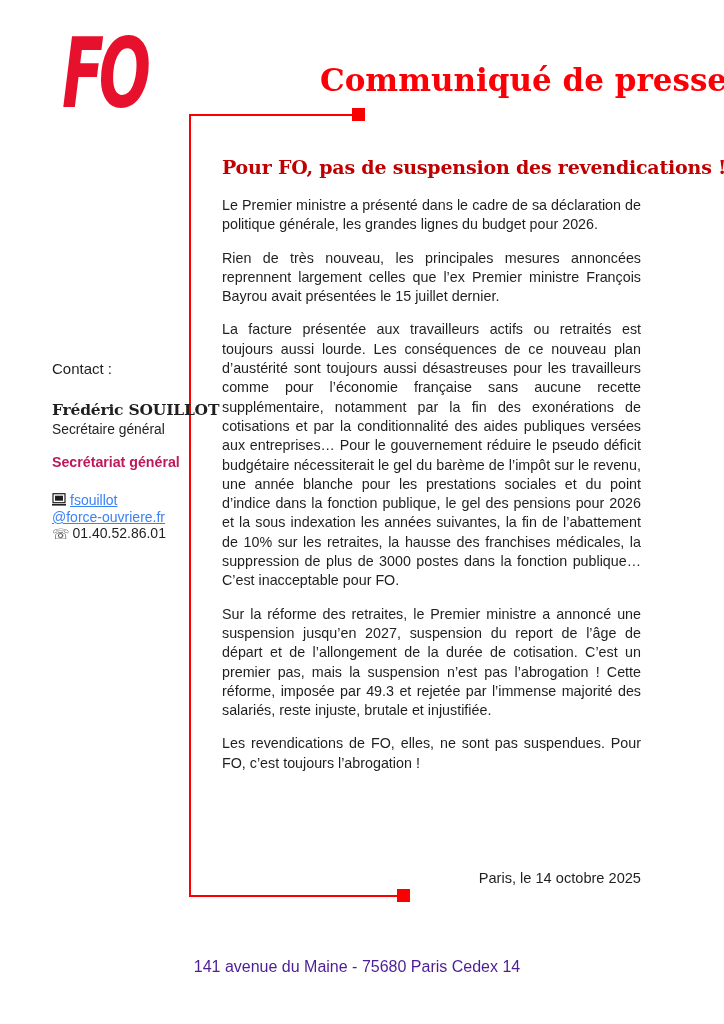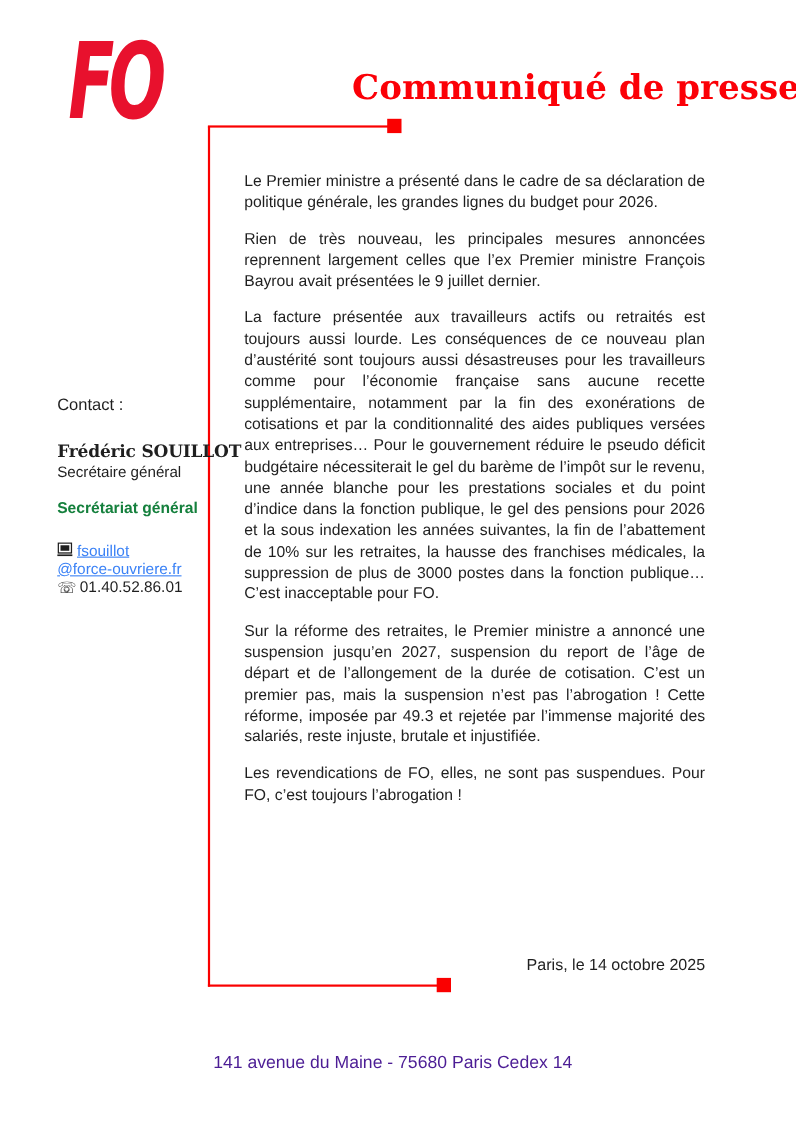--- a/index.html
+++ b/index.html
@@ -32,21 +32,21 @@
   .hline-bottom{position:absolute;left:189px;top:895px;width:209px;height:2px;background:#FA0000;}
   .sq-bottom{position:absolute;left:397px;top:889px;width:13px;height:13px;background:#FA0000;}
   
   .contact{position:absolute;left:52px;top:360px;width:146px;color:#1f1f1f;}
   .contact-label{font-size:15px;margin-bottom:23px;}
   .contact-name{
     font-family:"DejaVu Serif", serif;font-weight:bold;
     font-size:15.5px;letter-spacing:-0.2px;margin-bottom:3px;white-space:nowrap;
   }
   .contact-role{font-size:13.8px;margin-bottom:17px;}
-  .contact-dept{font-size:14.2px;font-weight:bold;color:#15803d;margin-bottom:23px;}
+  .contact-dept{font-size:14.2px;font-weight:bold;color:#be185d;margin-bottom:23px;}
   .contact-lines{font-size:14px;line-height:15.8px;}
   .contact-lines a{color:#3b82f6;text-decoration:underline;cursor:pointer;}
   .ico{
     display:inline-block;vertical-align:-1px;margin-right:4px;color:#1f1f1f;
   }
   .phone-glyph{
     font-family:"DejaVu Sans", sans-serif;font-size:14px;margin-right:3px;
   }
   
   .content{position:absolute;left:222px;top:156px;width:419px;}
@@ -99,22 +99,23 @@
     <div>
       <a>@force-ouvriere.fr</a>
     </div>
     <div>
       <span class="ico phone-glyph">☏</span><span>01.40.52.86.01</span>
     </div>
   </div>
 </aside>
 
 <main class="content">
+  <h2 class="headline">Pour FO, pas de suspension des revendications !</h2>
   <p>Le Premier ministre a présenté dans le cadre de sa déclaration de politique générale, les grandes lignes du budget pour 2026.</p>
-  <p>Rien de très nouveau, les principales mesures annoncées reprennent largement celles que l’ex Premier ministre François Bayrou avait présentées le 9 juillet dernier.</p>
+  <p>Rien de très nouveau, les principales mesures annoncées reprennent largement celles que l’ex Premier ministre François Bayrou avait présentées le 15 juillet dernier.</p>
   <p>La facture présentée aux travailleurs actifs ou retraités est toujours aussi lourde. Les conséquences de ce nouveau plan d’austérité sont toujours aussi désastreuses pour les travailleurs comme pour l’économie française sans aucune recette supplémentaire, notamment par la fin des exonérations de cotisations et par la conditionnalité des aides publiques versées aux entreprises… Pour le gouvernement réduire le pseudo déficit budgétaire nécessiterait le gel du barème de l’impôt sur le revenu, une année blanche pour les prestations sociales et du point d’indice dans la fonction publique, le gel des pensions pour 2026 et la sous indexation les années suivantes, la fin de l’abattement de 10% sur les retraites, la hausse des franchises médicales, la suppression de plus de 3000 postes dans la fonction publique… C’est inacceptable pour FO.</p>
   <p>Sur la réforme des retraites, le Premier ministre a annoncé une suspension jusqu’en 2027, suspension du report de l’âge de départ et de l’allongement de la durée de cotisation. C’est un premier pas, mais la suspension n’est pas l’abrogation ! Cette réforme, imposée par 49.3 et rejetée par l’immense majorité des salariés, reste injuste, brutale et injustifiée.</p>
   <p>Les revendications de FO, elles, ne sont pas suspendues. Pour FO, c’est toujours l’abrogation !</p>
 </main>
 
 <div class="dateline">Paris, le 14 octobre 2025</div>
 
 <footer class="footer">
   <div class="footer-address">141 avenue du Maine - 75680 Paris Cedex 14</div>
 </footer>

